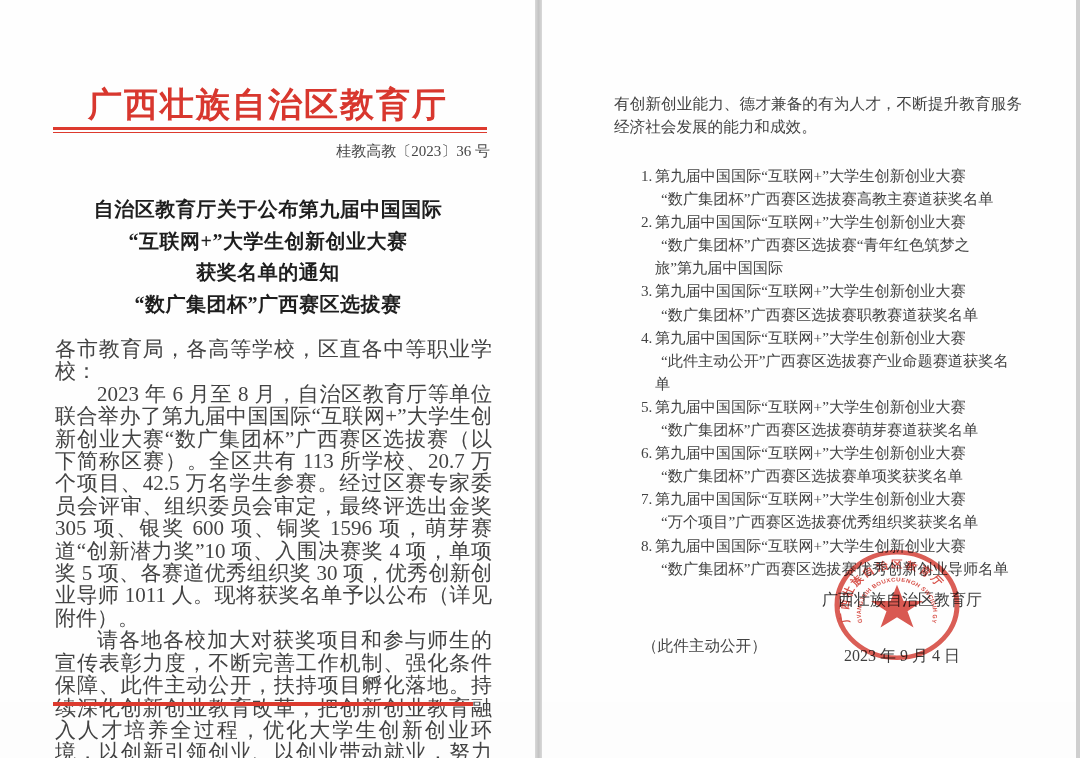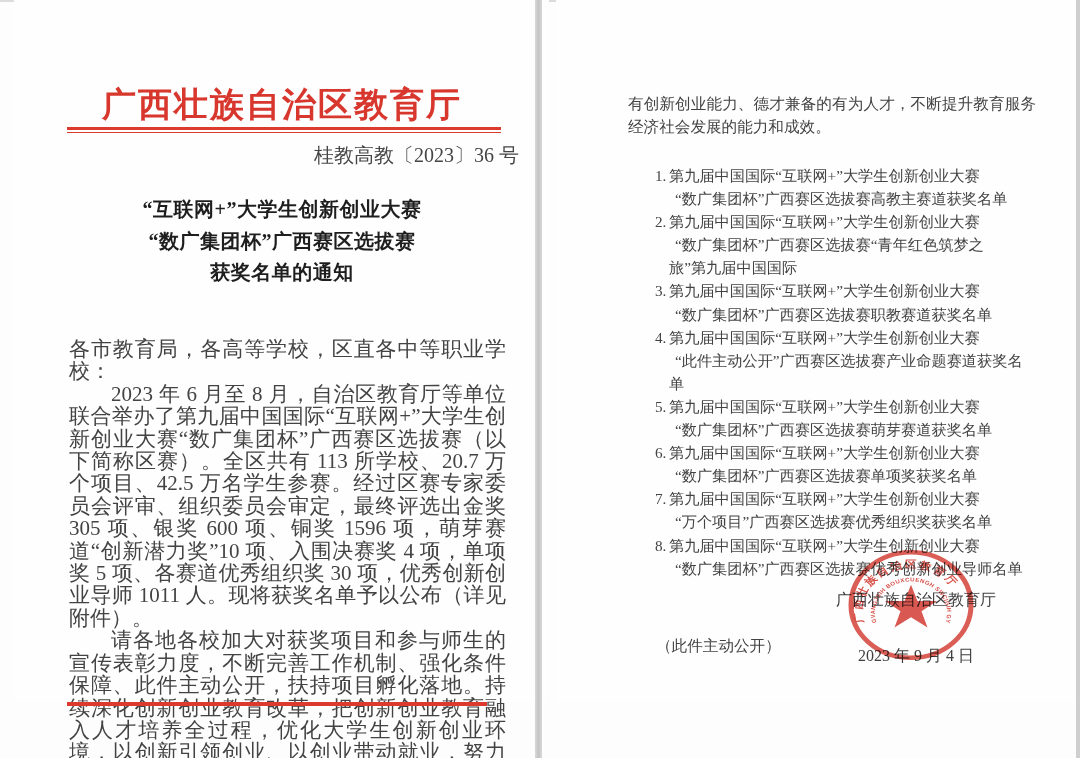--- a/index.html
+++ b/index.html
@@ -1,31 +1,31 @@
 <!DOCTYPE html>
 <html><head>
 <meta charset="utf-8">
 <style>
   html,body{margin:0;padding:0;background:#e8e8e8;}
   .canvas{position:relative;width:1080px;height:758px;background:#fdfdfd;overflow:hidden;
           font-family:"Liberation Serif","DejaVu Serif",serif;color:#434343;}
   .canvas::before{content:"";position:absolute;left:0;top:0;width:1080px;height:2px;background:#dcdcdc;}
-  .page{position:absolute;top:0;height:702px;background:#fefefe;margin-left:14px;}
+  .page{position:absolute;top:0;height:702px;background:#fefefe;}
   .page-left{left:0;width:535px;}
   .page-right{left:542px;width:534px;padding-left:28px;}
   .divider{position:absolute;left:535px;top:0;width:7px;height:758px;
            background:linear-gradient(90deg,#d9d9d9,#c4c4c4,#d9d9d9);}
   .edge-right{position:absolute;left:1076px;top:0;width:4px;height:758px;background:#cfcfcf;}
 
   
   .agency{position:absolute;top:82px;left:40px;width:456px;text-align:center;
           color:#d8372e;font-size:34px;font-weight:bold;letter-spacing:2px;white-space:nowrap;}
   .redline-double{position:absolute;top:127px;left:53px;width:434px;height:2px;
           border-top:3px solid #dd3a2e;border-bottom:1px solid #dd3a2e;}
-  .docnum{position:absolute;top:142px;left:0;width:490px;text-align:right;font-size:20px;color:#454545;padding-left:15px;}
+  .docnum{position:absolute;top:142px;left:0;width:490px;text-align:right;font-size:15px;color:#454545;}
   .doc-title{position:absolute;top:194px;left:54px;width:428px;text-align:center;
           font-size:20px;font-weight:bold;line-height:31.5px;color:#1e1e1e;letter-spacing:0.5px;}
   .body-left{position:absolute;top:338px;left:55px;width:437px;font-size:21px;
           line-height:22.4px;text-align:justify;color:#434343;}
   .body-left p{margin:0;text-indent:2em;}
   .body-left .salutation{text-indent:0;}
   .footer-redline{position:absolute;top:702px;left:53px;width:420px;height:4px;background:#dc3a2e;}
 
   
   .body-right{position:absolute;top:92px;left:72px;width:408px;font-size:15.6px;
@@ -52,23 +52,24 @@
 <body>
 
 <div class="canvas">
 
   <div class="page page-left">
     <div class="agency">广西壮族自治区教育厅</div>
     <div class="redline-double"></div>
     <div class="docnum">桂教高教〔2023〕36 号</div>
 
     <div class="doc-title">
+      <div>自治区教育厅关于公布第九届中国国际</div>
       <div>“互联网+”大学生创新创业大赛</div>
+      <div>获奖名单的通知</div>
       <div>“数广集团杯”广西赛区选拔赛</div>
-      <div>获奖名单的通知</div>
     </div>
 
     <div class="body-left">
       <p class="salutation">各市教育局，各高等学校，区直各中等职业学校：</p>
       <p>2023 年 6 月至 8 月，自治区教育厅等单位联合举办了第九届中国国际“互联网+”大学生创新创业大赛“数广集团杯”广西赛区选拔赛（以下简称区赛）。全区共有 113 所学校、20.7 万个项目、42.5 万名学生参赛。经过区赛专家委员会评审、组织委员会审定，最终评选出金奖 305 项、银奖 600 项、铜奖 1596 项，萌芽赛道“创新潜力奖”10 项、入围决赛奖 4 项，单项奖 5 项、各赛道优秀组织奖 30 项，优秀创新创业导师 1011 人。现将获奖名单予以公布（详见附件）。</p>
       <p>请各地各校加大对获奖项目和参与师生的宣传表彰力度，不断完善工作机制、强化条件保障、此件主动公开，扶持项目孵化落地。持续深化创新创业教育改革，把创新创业教育融入人才培养全过程，优化大学生创新创业环境，以创新引领创业、以创业带动就业，努力培养造就更多理想信念坚定、专业知识扎实、具</p>
     </div>
 
     <div class="footer-redline"></div>
   </div>

